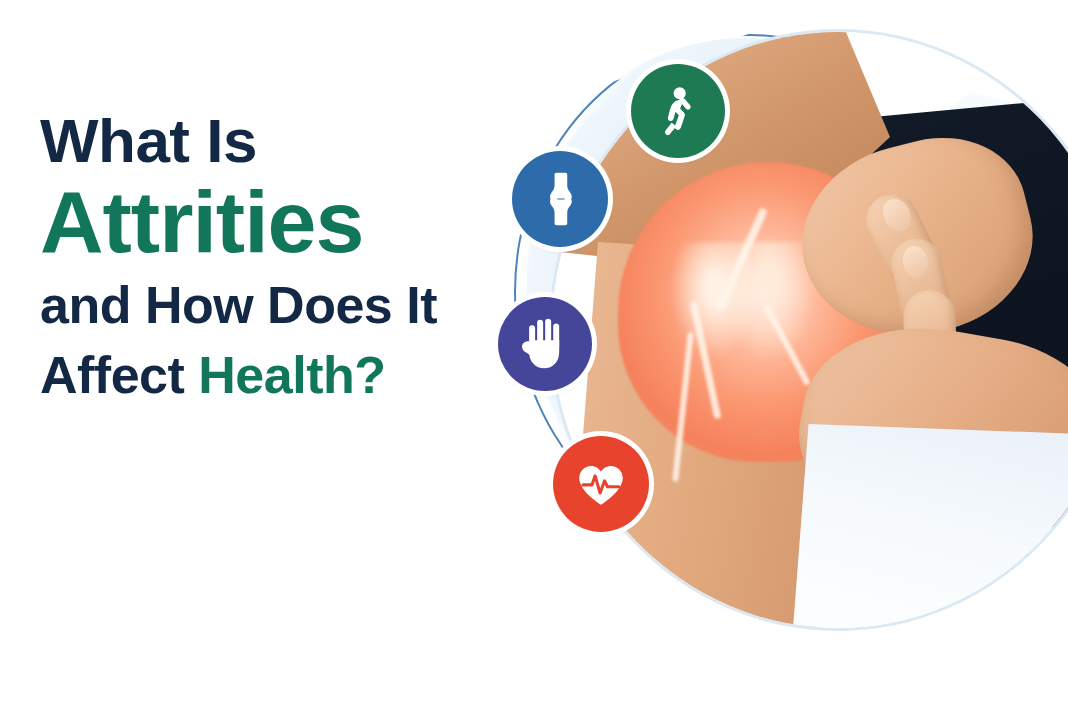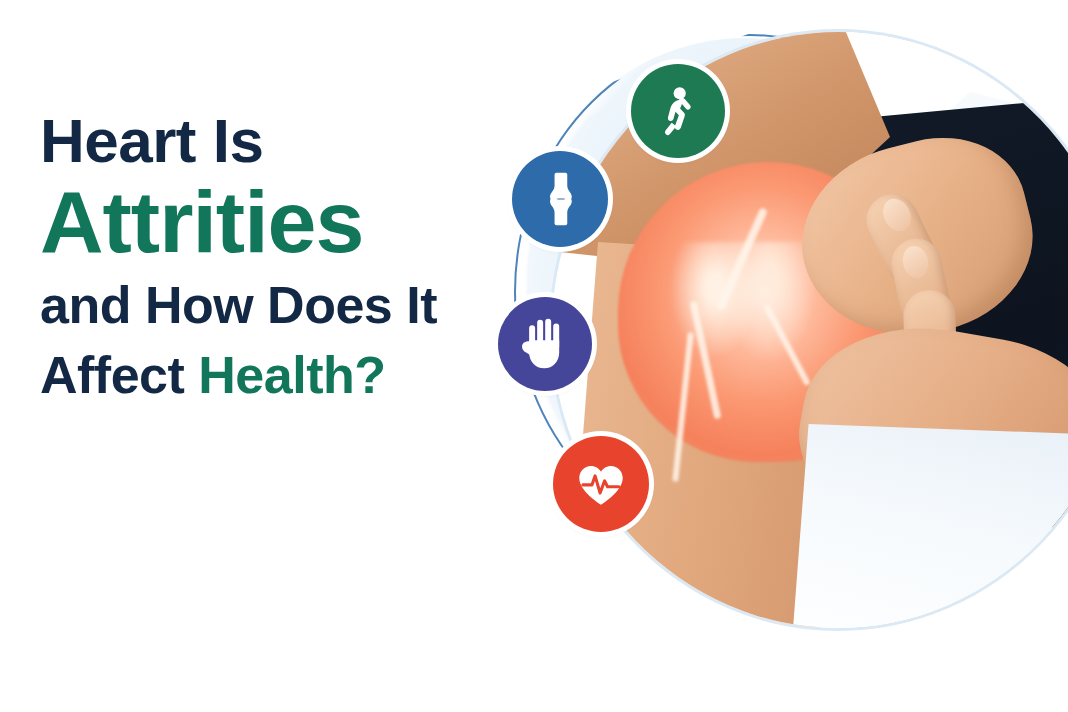--- a/index.html
+++ b/index.html
@@ -168,21 +168,21 @@
   .b-heart{left:55px;top:412px;width:96px;height:96px;background:#e8432c;}
 
   .sr{position:absolute;width:1px;height:1px;overflow:hidden;clip:rect(0 0 0 0);}
 </style>
 </head>
 <body>
 
 <div class="stage">
 
   <div class="headline">
-    <span class="line l1">Heart Is</span>
+    <span class="line l1">What Is</span>
     <span class="line l2">Attrities</span>
     <span class="line l3">and How Does It</span>
     <span class="line l4"><span class="navy">Affect </span><span class="green">Health?</span></span>
   </div>
 
   <div class="composition">
 
     <div class="band2"></div>
     <div class="band"></div>
     <div class="arc"></div>

